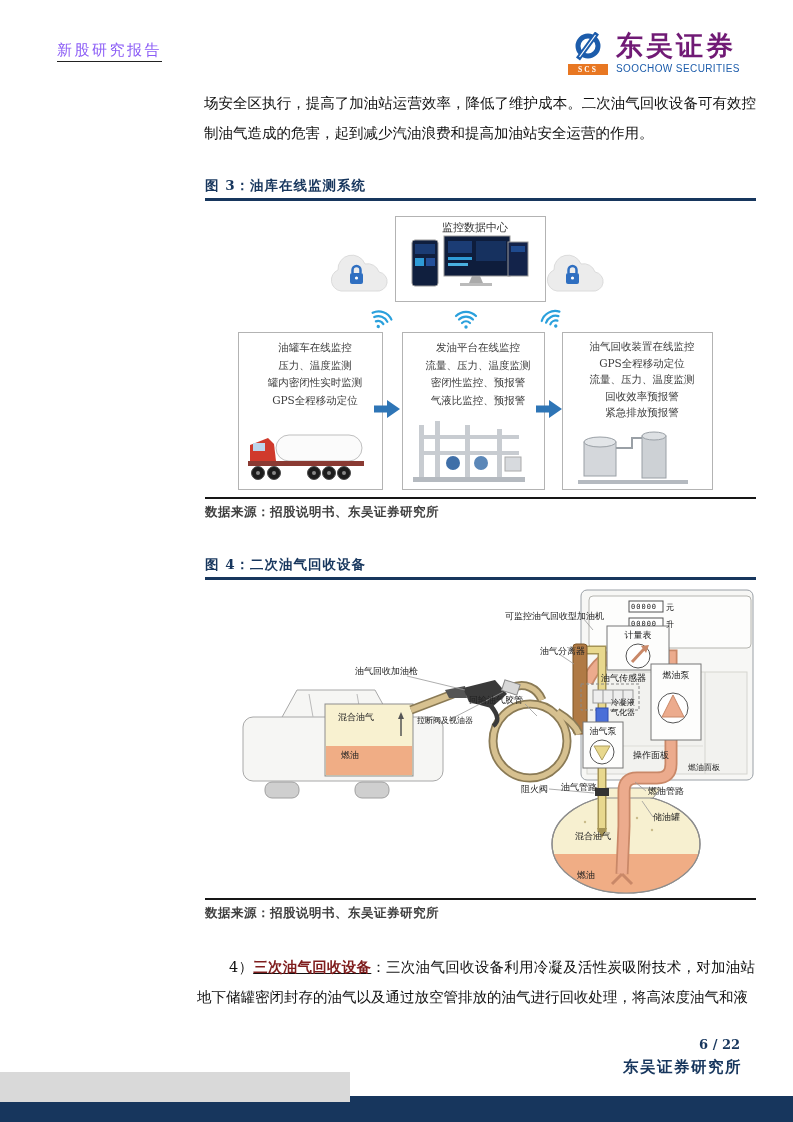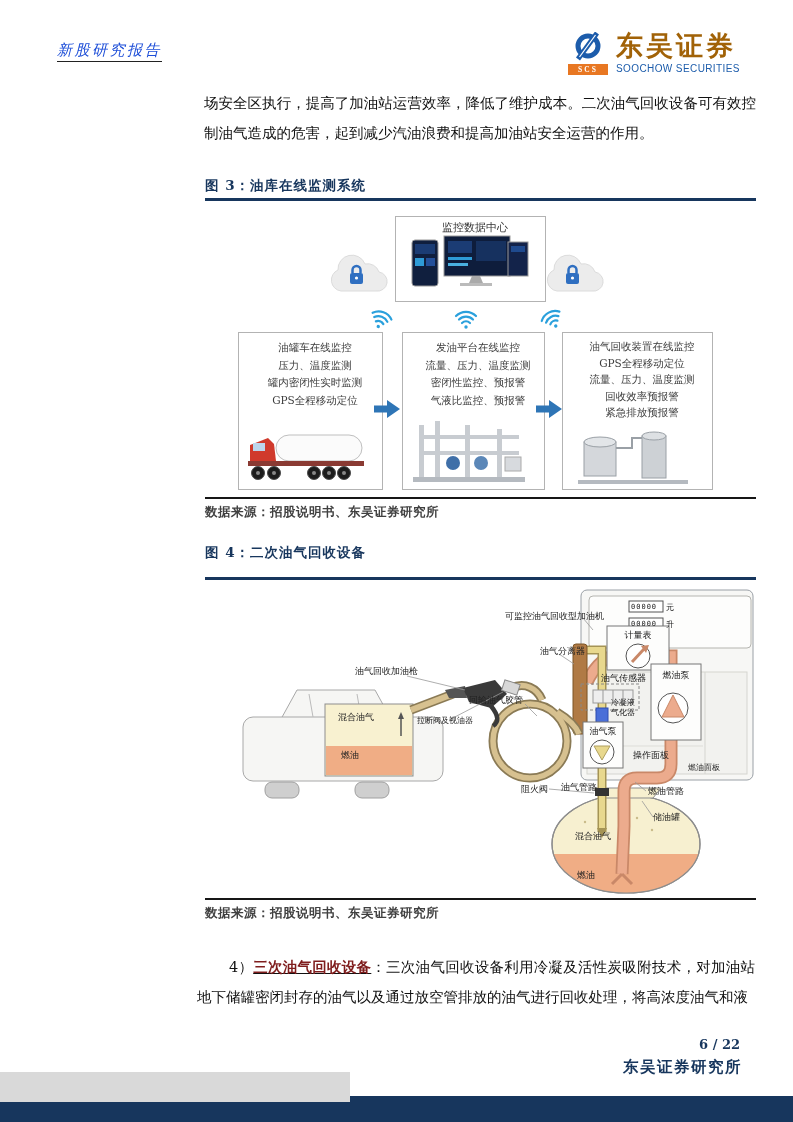--- a/index.html
+++ b/index.html
@@ -1,21 +1,21 @@
 <!DOCTYPE html>
 <html><head>
 <meta charset="utf-8">
 <style>
   html,body{margin:0;padding:0;background:#fff;}
   .page{position:relative;width:793px;height:1122px;background:#fff;overflow:hidden;
         font-family:"DejaVu Serif","Liberation Serif",serif;color:#151515;}
   .abs{position:absolute;}
   
-  .rpt{font-size:15px;letter-spacing:2.5px;color:#1d4ed8;border-bottom:1.2px solid #222;padding-bottom:2px;font-style:italic;}
-  .brand-cn{font-family:"Liberation Sans","DejaVu Sans",sans-serif;font-weight:bold;font-size:27px;color:#a16207;letter-spacing:3px;line-height:28px;}
+  .rpt{font-size:15px;letter-spacing:2.5px;color:#8b5cf6;border-bottom:1.2px solid #222;padding-bottom:2px;}
+  .brand-cn{font-family:"Liberation Sans","DejaVu Sans",sans-serif;font-weight:bold;font-size:27px;color:#701a75;letter-spacing:3px;line-height:28px;}
   .brand-en{font-family:"Liberation Sans","DejaVu Sans",sans-serif;font-size:10px;color:#1c5cab;letter-spacing:0.4px;margin-top:3px;}
   .badge{background:#e87722;color:#fff;font-family:Liberation Serif, serif;font-weight:bold;font-size:7.5px;
          width:40px;height:11px;line-height:11px;text-align:center;letter-spacing:2px;}
   
   .para{font-size:14.5px;line-height:30px;text-align:justify;margin:0;color:#111;}
   .para2{text-indent:2.2em;}
   .para2 u b{color:#7f1d1d;}
   
   .fig-title{font-weight:bold;color:#17365d;font-size:13.5px;letter-spacing:1px;}
   .rule-navy{background:#17365d;height:2.6px;}
@@ -188,21 +188,21 @@
       <polygon points="0,5.5 13,5.5 13,0 26,9 13,18 13,12.5 0,12.5" fill="#2e75b6"></polygon>
     </svg>
     <svg class="abs" style="left:331px;top:193px;" width="26" height="18" viewBox="0 0 26 18">
       <polygon points="0,5.5 13,5.5 13,0 26,9 13,18 13,12.5 0,12.5" fill="#2e75b6"></polygon>
     </svg>
   </div>
 
   <div class="rule-thin abs" style="left:205px;top:497px;width:551px;"></div>
   <div class="src abs" style="left:205px;top:504px;">数据来源：招股说明书、东吴证券研究所</div>
 
-  <div class="fig-title abs" style="left:205px;top:544px;">图 4：二次油气回收设备</div>
+  <div class="fig-title abs" style="left:205px;top:556px;">图 4：二次油气回收设备</div>
   <div class="rule-navy abs" style="left:205px;top:577px;width:551px;"></div>
 
   <div class="canvas abs" style="left:205px;top:586px;width:551px;height:312px;">
 
     <svg width="551" height="312" viewBox="0 0 551 312" style="position:absolute;left:0;top:0;">
 
       <g>
         <polygon points="92,104 170,104 186,133 76,133" fill="#f6f6f4" stroke="#a8a8a8"></polygon>
         <rect x="38" y="131" width="200" height="64" rx="10" fill="#f6f6f4" stroke="#a8a8a8"></rect>
         <rect x="60" y="196" width="34" height="16" rx="7" fill="#cfcfcf" stroke="#a0a0a0"></rect>

